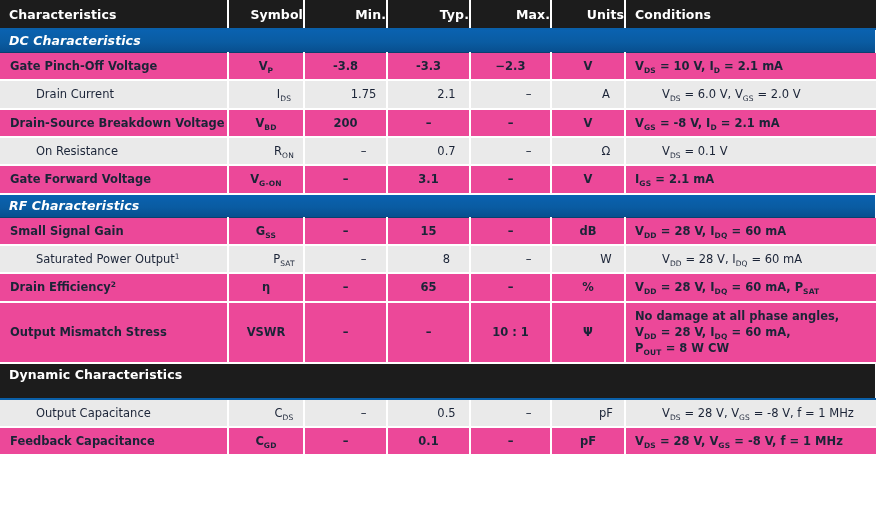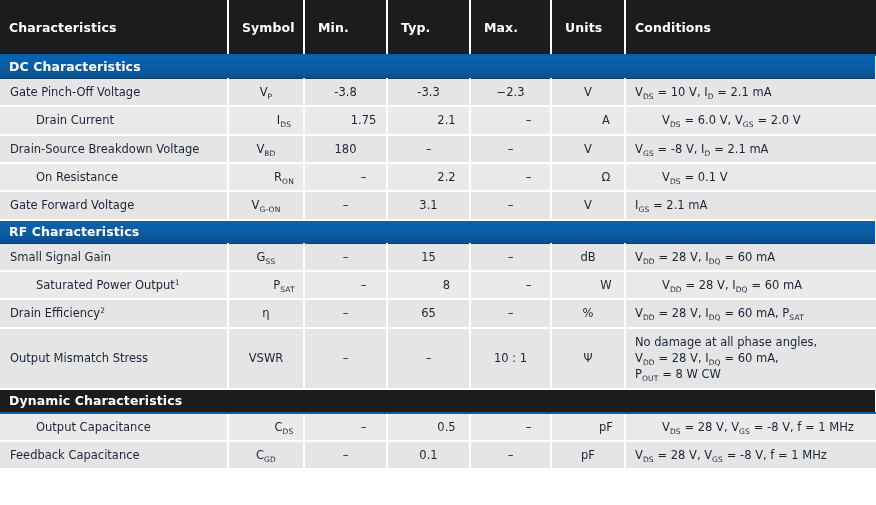--- a/index.html
+++ b/index.html
@@ -38,61 +38,62 @@
     height: 28px;
     padding: 0 0 0 9px;
     text-align: left;
     border-right: 2px solid #ffffff;
     border-bottom: 2px solid #0a5fa8;
     white-space: nowrap;
     letter-spacing: 0.1px;
     margin-left: 31px;
   }
   thead th.ctr {
-    text-align: left;
-    padding: 13px;
+    text-align: right;
+    padding: 0;
   }
   thead th.last { border-right: none; }
 
   
   td.section-blue {
     background: #0a5fa8;
     background-image: linear-gradient(to bottom, #0a62b0 0%, #0a5ca2 55%, #084f8f 100%);
     color: #ffffff;
     font-size: 12.5px;
     font-weight: bold;
     height: 22px;
     padding: 0 0 0 9px;
     border-top: 1px solid #0c3f6e;
     border-bottom: 1px solid #0c3f6e;
     letter-spacing: 0.1px;
+    font-style: italic;
   }
   td.section-dark {
     background: #1c1c1c;
     color: #ffffff;
     font-size: 12.5px;
     font-weight: bold;
     height: 22px;
-    padding: 0 0 0 9px;
+    padding: 0 0 12px 9px;
     border-top: 2px solid #0a5fa8;
     border-bottom: 2px solid #0a5fa8;
     letter-spacing: 0.1px;
   }
 
   
   tbody td {
     font-size: 11.5px;
     color: #1b2437;
     padding: 5px 0 5px 0;
     border-right: 2px solid #ffffff;
     border-bottom: 2px solid #ffffff;
     vertical-align: middle;
     line-height: 1.42;
   }
-  tbody tr.row-a td { background: #e5e5e5; }
+  tbody tr.row-a td { background: #ec4899; font-weight: bold; }
   tbody tr.row-b td { background: #eaeaea; padding-left: 36px; }
 
   td.cell-char {
     text-align: left;
     padding-left: 10px;
   }
   td.cell-sym,
   td.cell-num,
   td.cell-units {
     text-align: center;
@@ -166,33 +167,33 @@
         <td class="cell-num">2.1</td>
         <td class="cell-num">–</td>
         <td class="cell-units">A</td>
         <td class="cell-cond">
           <span class="cond-line">V<sub>DS</sub> = 6.0 V, V<sub>GS</sub> = 2.0 V</span>
         </td>
       </tr>
       <tr class="row-a">
         <td class="cell-char">Drain-Source Breakdown Voltage</td>
         <td class="cell-sym">V<sub>BD</sub></td>
-        <td class="cell-num">180</td>
+        <td class="cell-num">200</td>
         <td class="cell-num">–</td>
         <td class="cell-num">–</td>
         <td class="cell-units">V</td>
         <td class="cell-cond">
           <span class="cond-line">V<sub>GS</sub> = -8 V, I<sub>D</sub> = 2.1 mA</span>
         </td>
       </tr>
       <tr class="row-b">
         <td class="cell-char">On Resistance</td>
         <td class="cell-sym">R<sub>ON</sub></td>
         <td class="cell-num">–</td>
-        <td class="cell-num">2.2</td>
+        <td class="cell-num">0.7</td>
         <td class="cell-num">–</td>
         <td class="cell-units">Ω</td>
         <td class="cell-cond">
           <span class="cond-line">V<sub>DS</sub> = 0.1 V</span>
         </td>
       </tr>
       <tr class="row-a">
         <td class="cell-char">Gate Forward Voltage</td>
         <td class="cell-sym">V<sub>G-ON</sub></td>
         <td class="cell-num">–</td>

